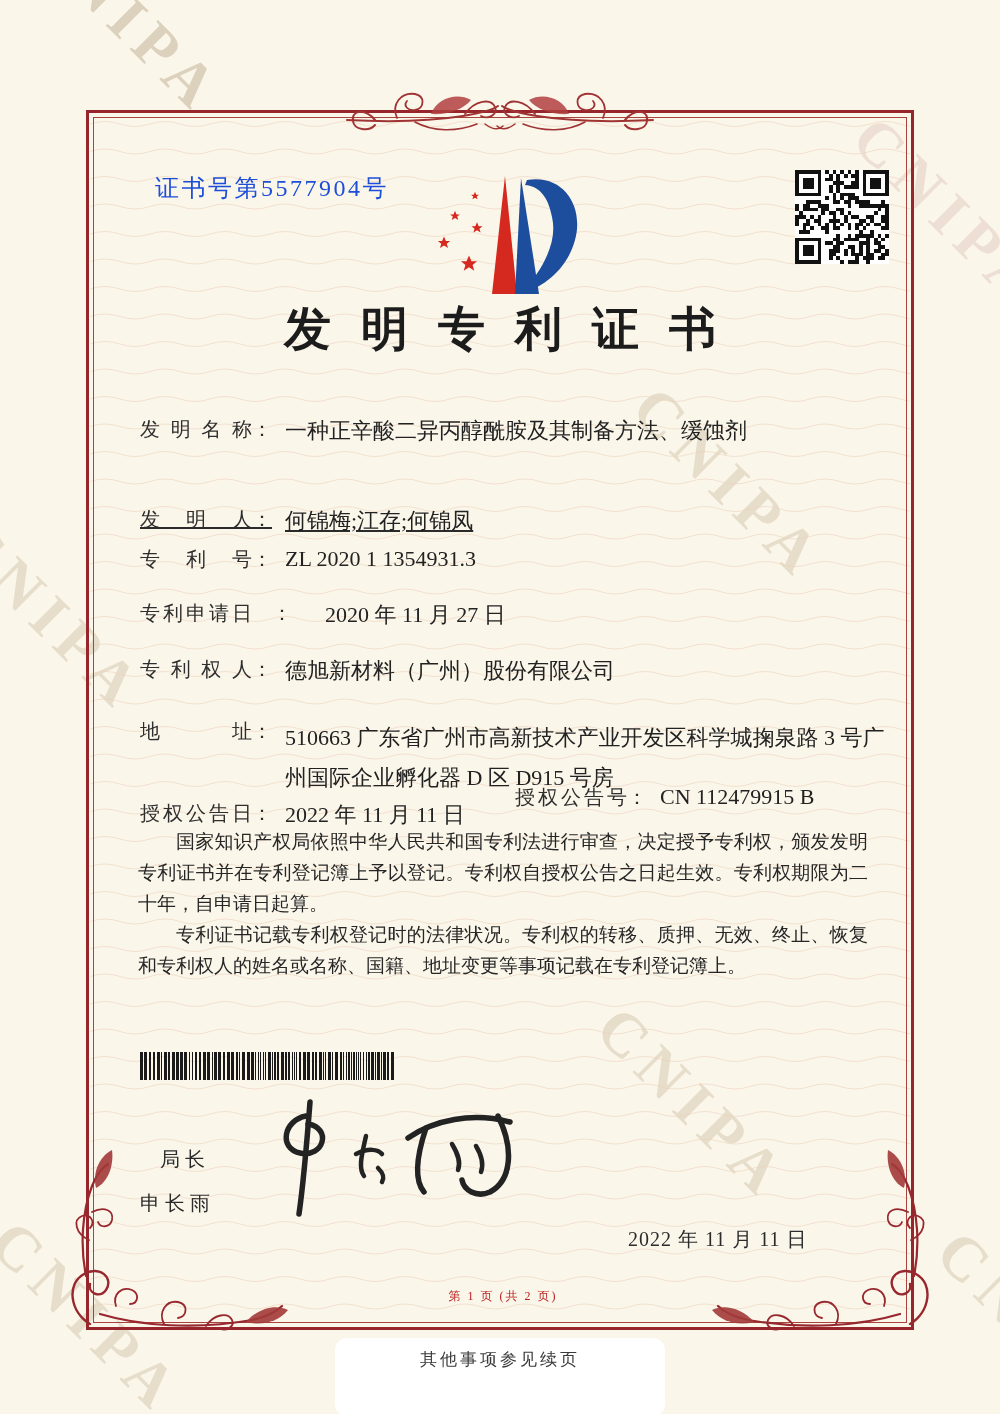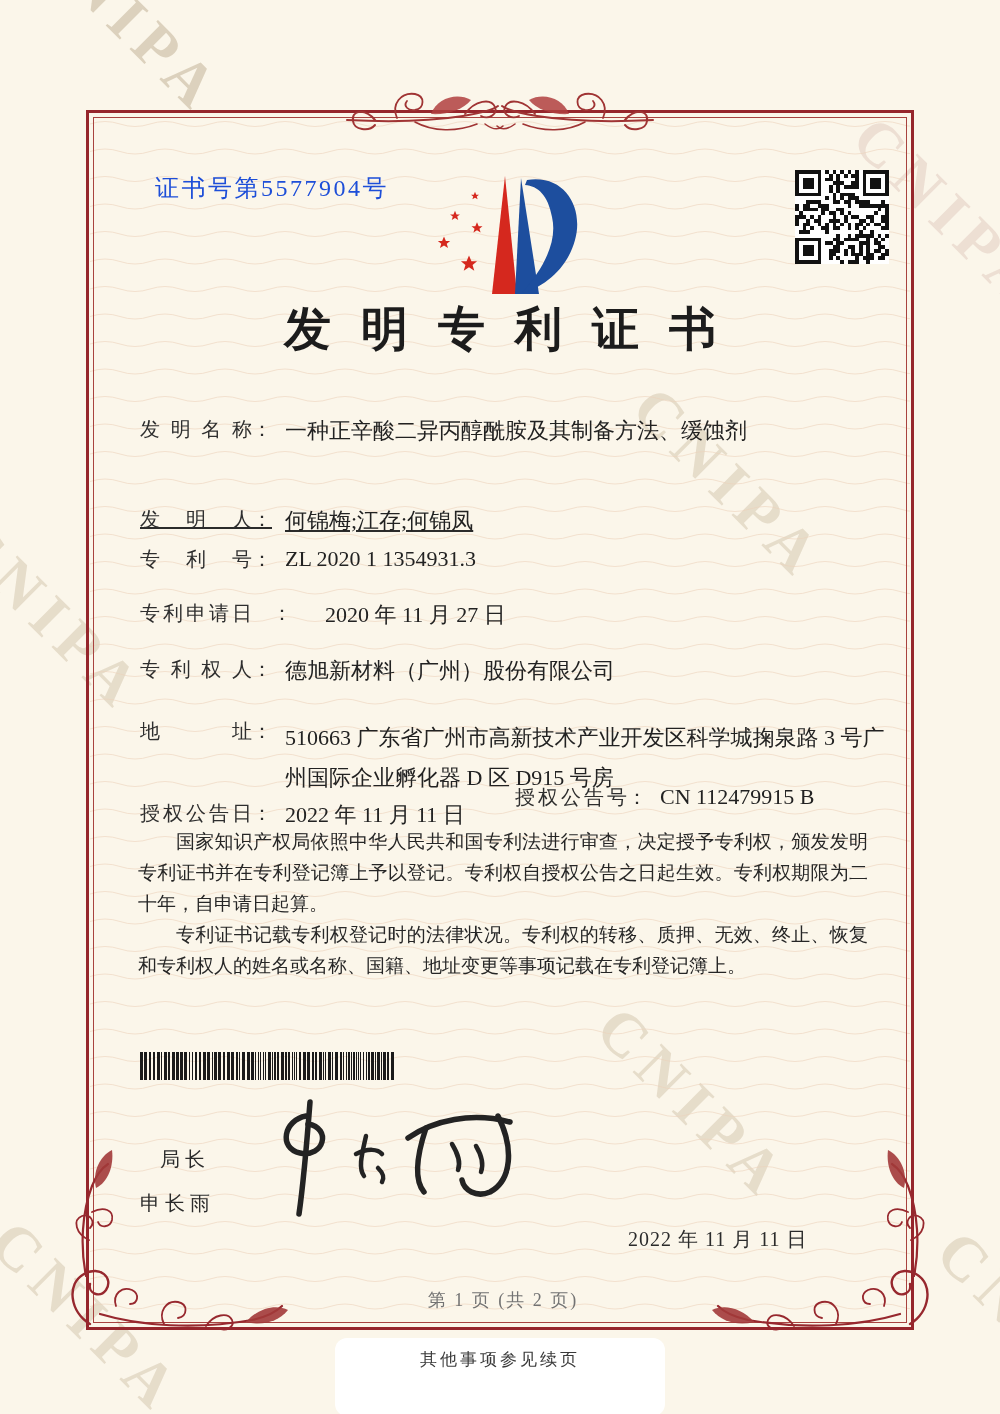--- a/index.html
+++ b/index.html
@@ -47,21 +47,21 @@
 
   .body-text{left:138px;top:826px;width:730px;font-size:19px;line-height:31px;
       text-align:justify;color:#262626;}
   .body-text p{margin:0;text-indent:2em;}
 
   .barcode{left:140px;top:1052px;}
   .sig-title{left:140px;top:1146px;font-size:20px;letter-spacing:5px;margin-left:20px;}
   .sig-name{left:140px;top:1190px;font-size:20px;letter-spacing:5px;}
   .signature{left:266px;top:1096px;}
   .issue-date{left:628px;top:1226px;font-size:20px;letter-spacing:1px;}
-  .page-info{left:92px;right:86px;top:1288px;text-align:center;font-size:18px;letter-spacing:2px;color:#737373;}
+  .page-info{left:92px;right:86px;top:1288px;text-align:center;font-size:12px;letter-spacing:2px;color:#b91c1c;}
   .footer-box{left:335px;top:1338px;width:330px;height:78px;background:#ffffff;border-radius:12px;
       text-align:center;padding-top:10px;box-sizing:border-box;}
   .footer-note{font-size:17px;letter-spacing:3px;color:#3a3a3a;}
 </style>
 </head>
 <body>
 
 <div class="page">
 
   <span class="wm wm1">CNIPA</span>

